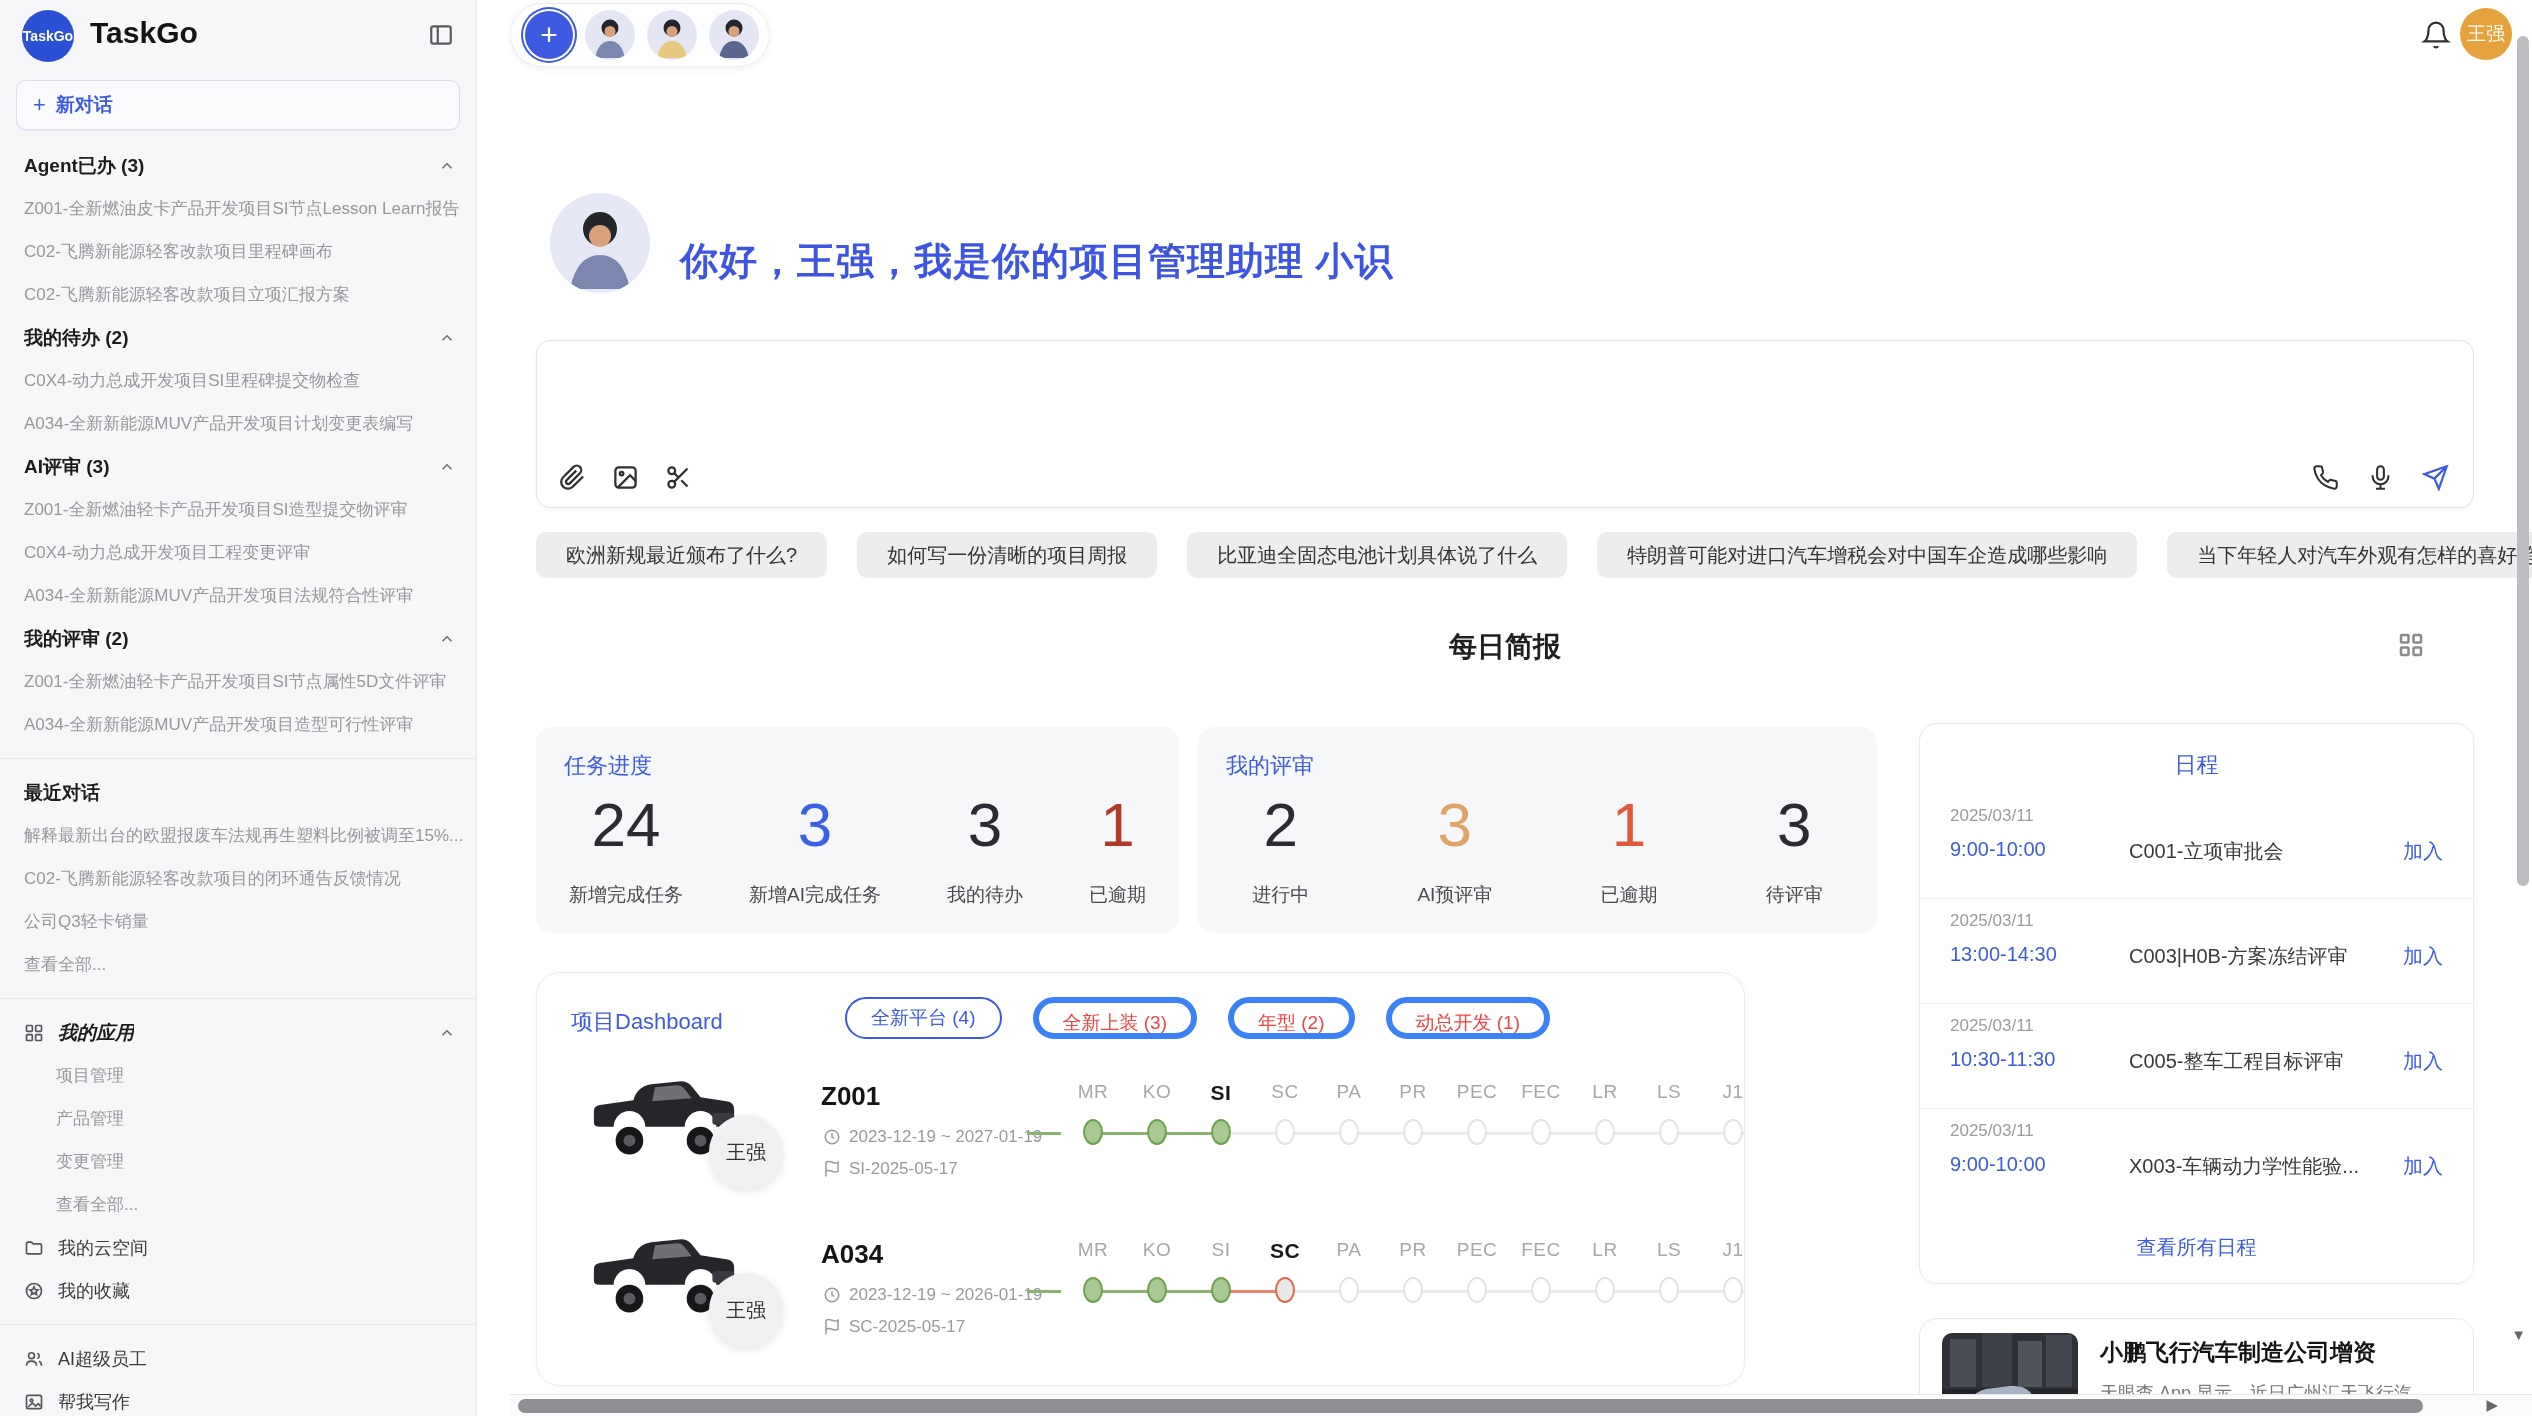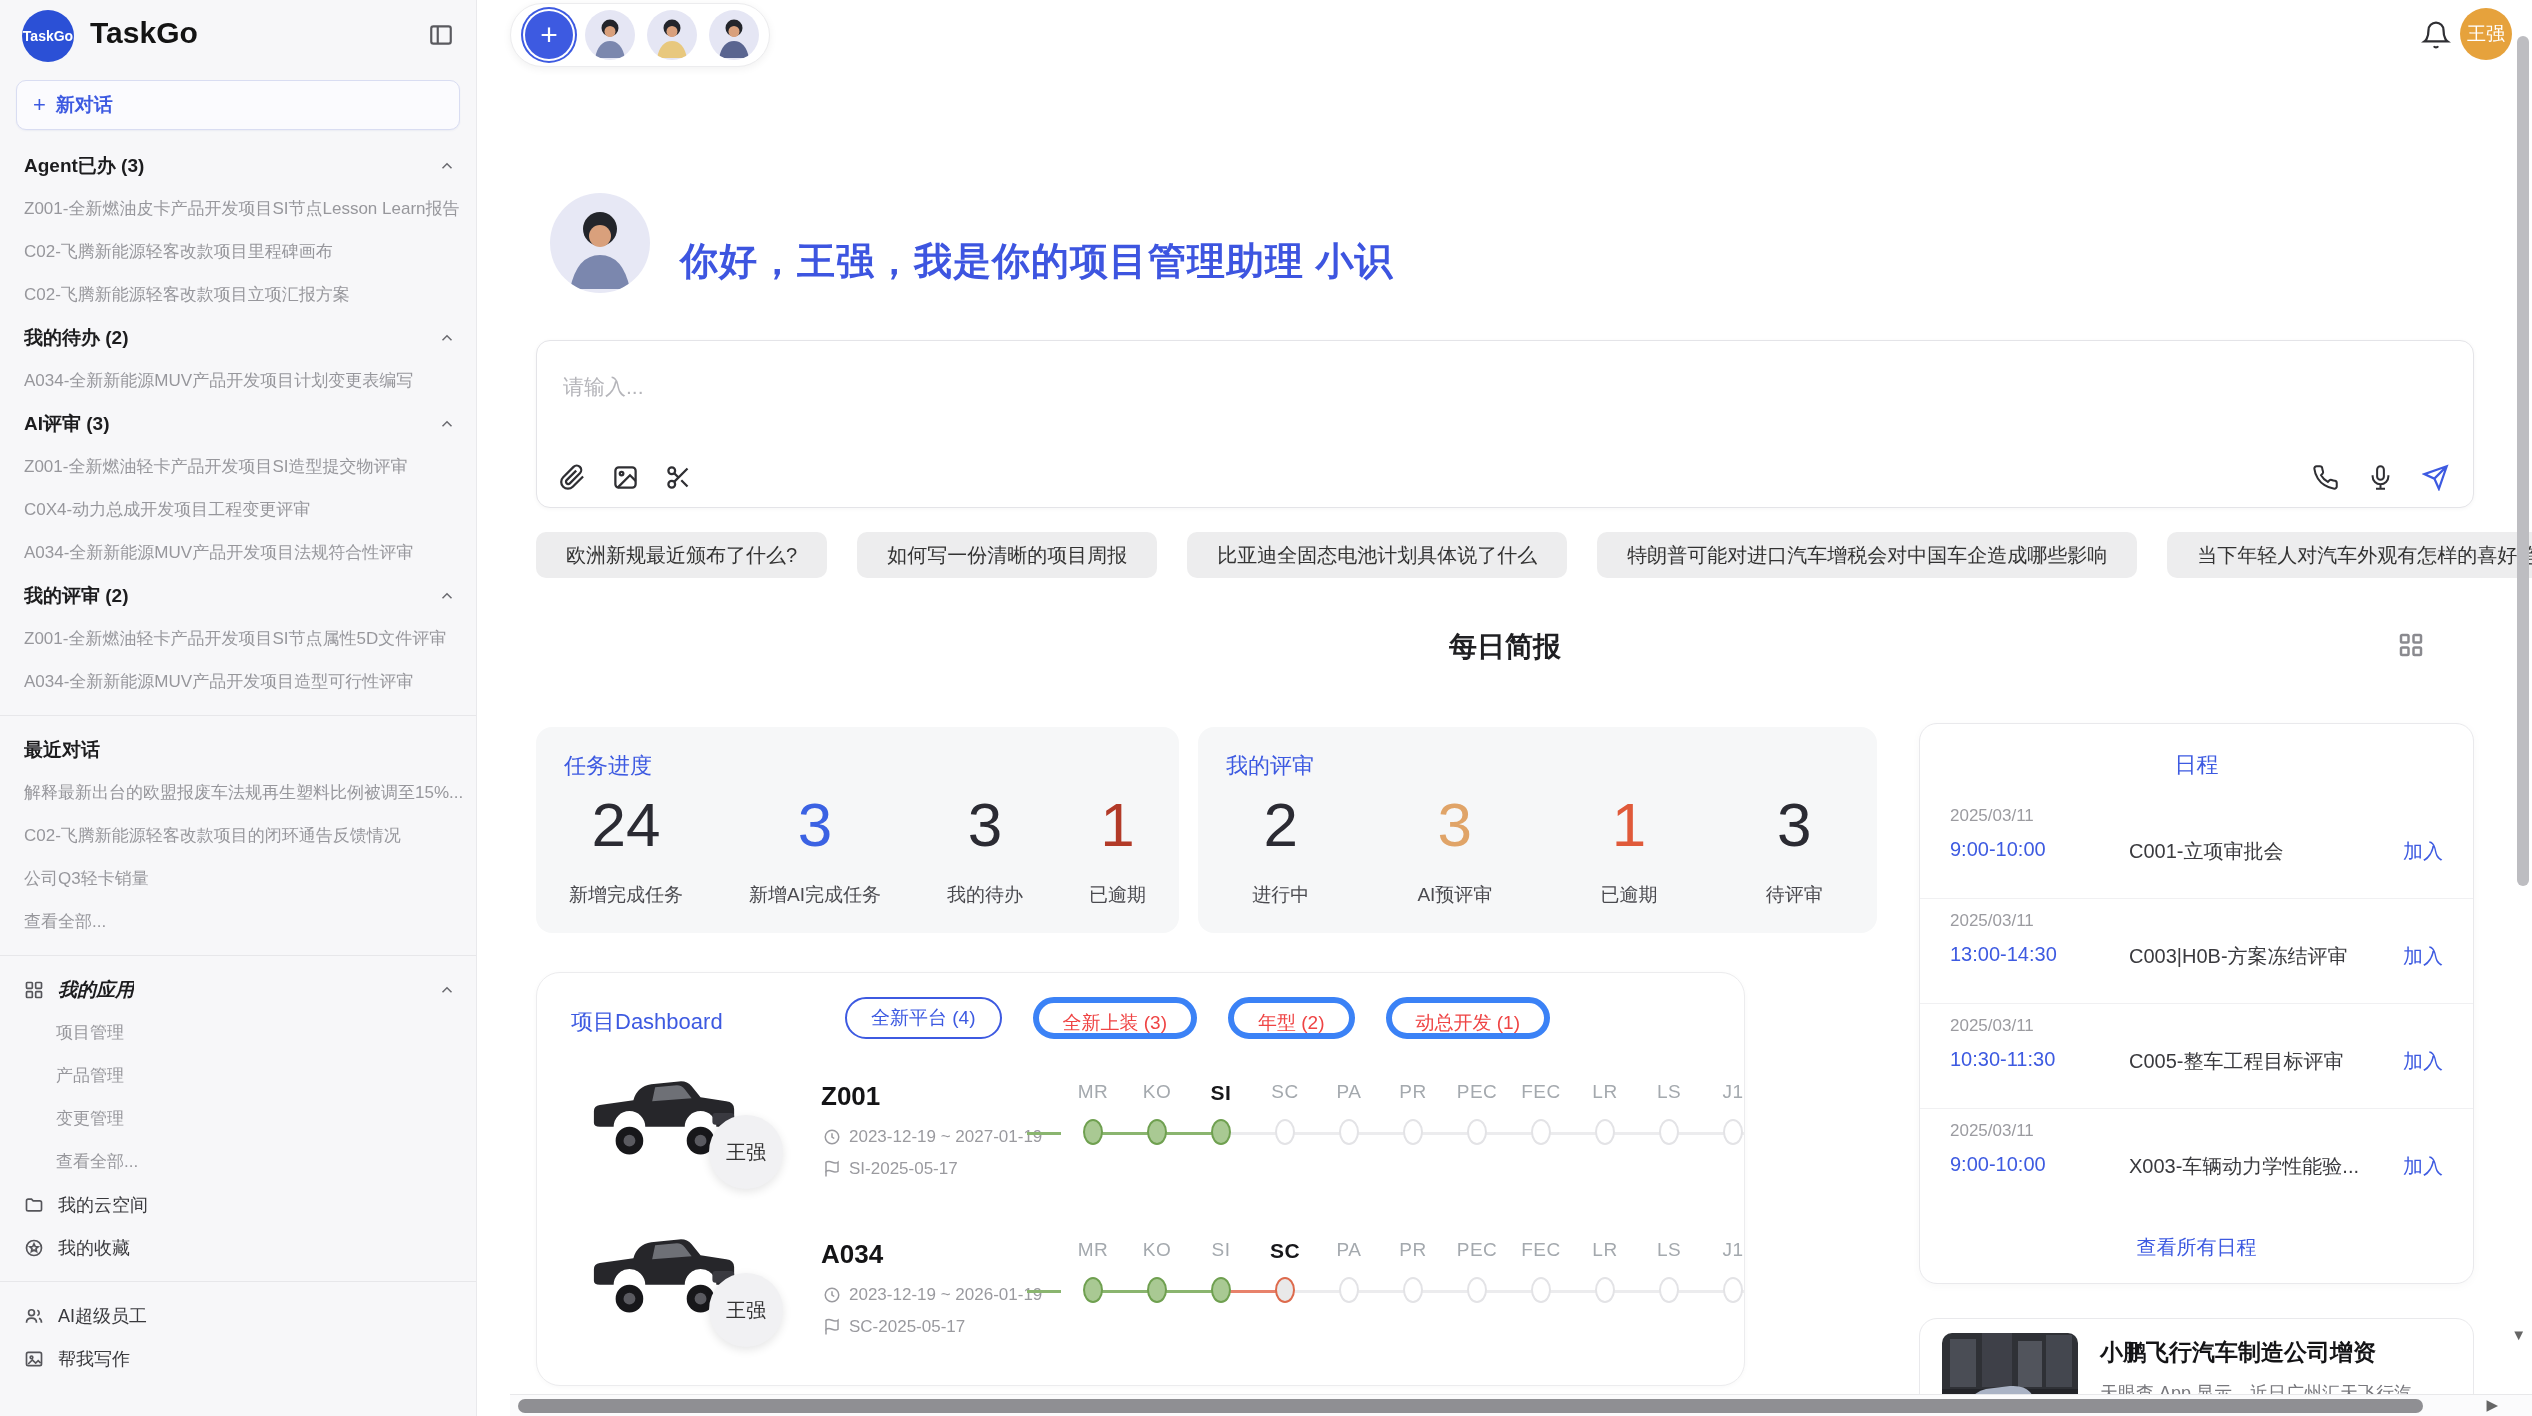--- a/index.html
+++ b/index.html
@@ -174,20 +174,21 @@
     <div class="side-row side-item">C02-飞腾新能源轻客改款项目里程碑画布</div>
     <div class="side-row side-item">C02-飞腾新能源轻客改款项目立项汇报方案</div>
     <div class="side-row side-header">
       <span class="htxt">我的待办 (2)</span>
       <span class="chev">
           <svg width="18" height="18" viewBox="0 0 24 24" fill="none" stroke="currentColor" stroke-width="2">
             <path d="M6 15l6-6 6 6"></path>
           </svg>
         </span>
     </div>
+    <div class="side-row side-item">C0X4-动力总成开发项目SI里程碑提交物检查</div>
     <div class="side-row side-item">A034-全新新能源MUV产品开发项目计划变更表编写</div>
     <div class="side-row side-header">
       <span class="htxt">AI评审 (3)</span>
       <span class="chev">
           <svg width="18" height="18" viewBox="0 0 24 24" fill="none" stroke="currentColor" stroke-width="2">
             <path d="M6 15l6-6 6 6"></path>
           </svg>
         </span>
     </div>
     <div class="side-row side-item">Z001-全新燃油轻卡产品开发项目SI造型提交物评审</div>
@@ -303,21 +304,20 @@
 <div class="user-badge">王强</div>
 
 <div class="hero-avatar" style="--shirt:#7b87ae;">
   <svg width="100" height="100" viewBox="0 0 100 100">
       <use href="#bust"></use>
     </svg>
 </div>
 <div class="greeting">你好，王强，我是你的项目管理助理 小识</div>
 
 <div class="composer">
-  <textarea placeholder="请输入..." style=""></textarea>
   <div class="c-icons-left">
     <svg class="c-ico" viewBox="0 0 24 24" fill="none" stroke="currentColor" stroke-width="2">
         <path d="M21.4 11.05l-9.19 9.19a6 6 0 0 1-8.49-8.49l9.19-9.19a4 4 0 0 1 5.66 5.66L9.64 17.2a2 2 0 0 1-2.83-2.83l8.49-8.49"></path>
       </svg>
     <svg class="c-ico" viewBox="0 0 24 24" fill="none" stroke="currentColor" stroke-width="2">
         <rect x="3" y="3" width="18" height="18" rx="3"></rect>
         <circle cx="8.5" cy="8.5" r="1.6"></circle>
         <path d="M21 15l-5-5L5 21"></path>
       </svg>
     <svg class="c-ico" viewBox="0 0 24 24" fill="none" stroke="currentColor" stroke-width="2">

